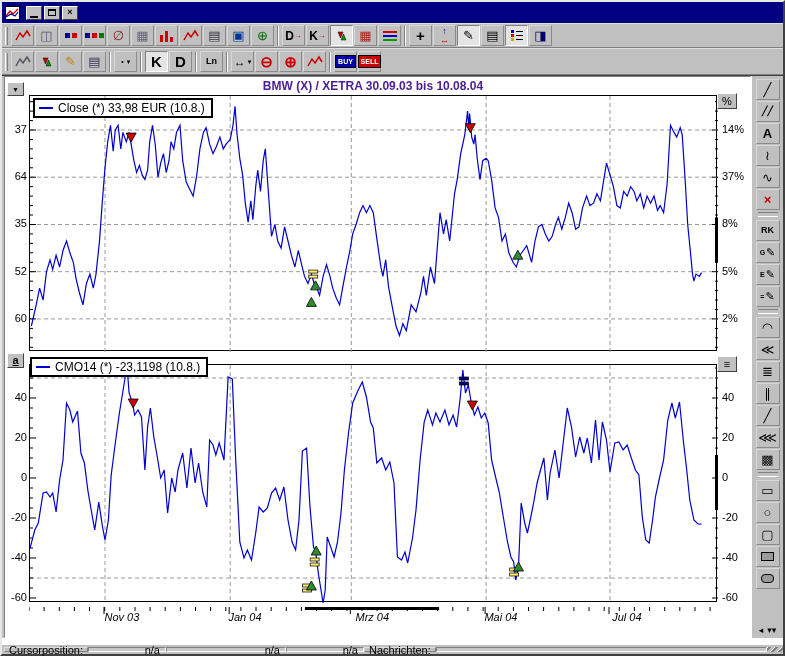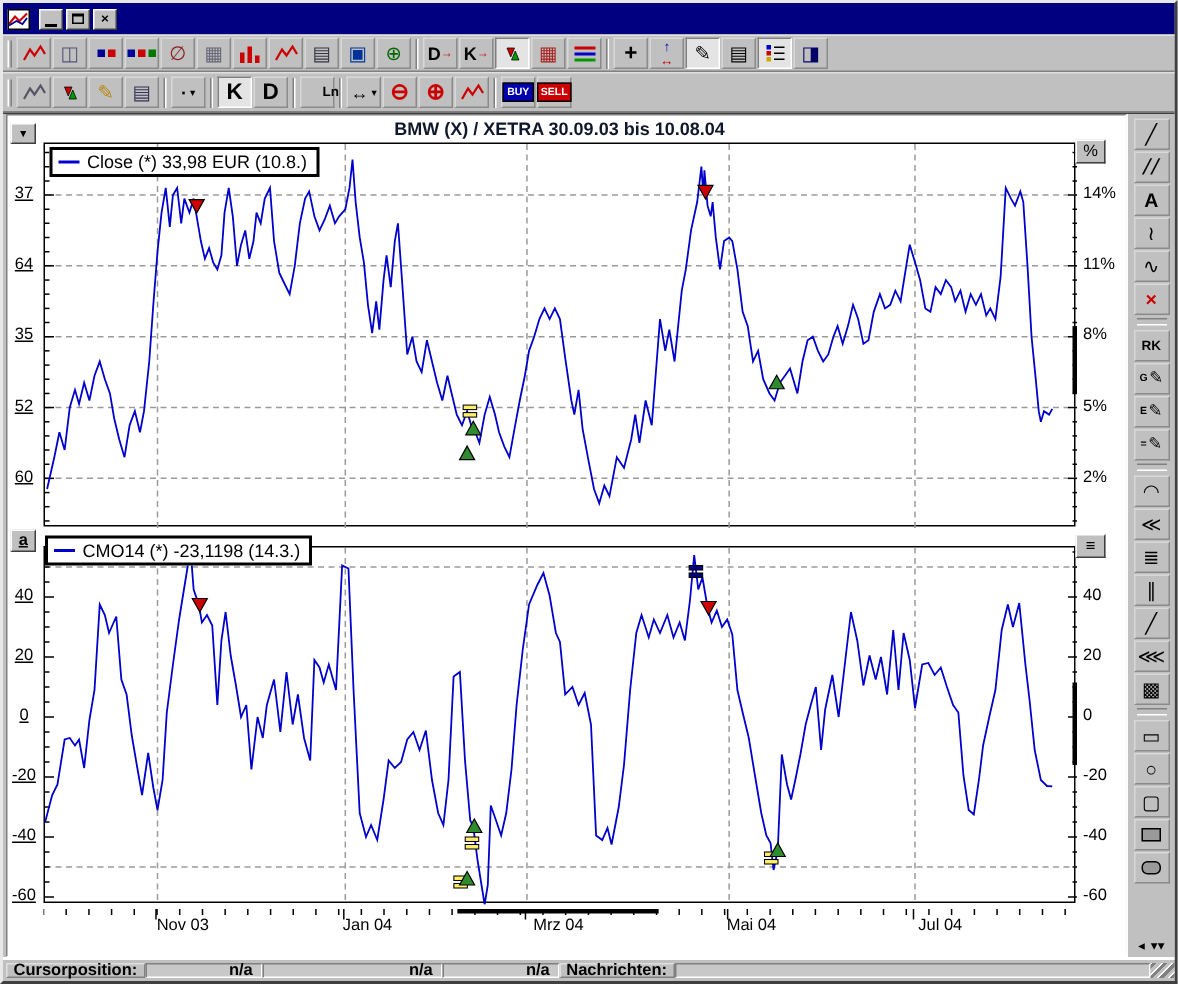--- a/index.html
+++ b/index.html
@@ -22,41 +22,41 @@
   .tsep:after{content:"";position:absolute;left:3px;top:0;bottom:0;border-left:1px solid #808080;border-right:1px solid #fff;}
   .g{font-size:13px;line-height:1;}
   .g.big{font-size:15px;font-weight:bold;}
   .g.small{font-size:9px;font-weight:bold;}
   .chip{font-size:7px;font-weight:bold;color:#fff;padding:2px 2px;line-height:1;border:1px solid #000;letter-spacing:0;}
   .sq{width:5px;height:5px;display:inline-block;margin:0 1px;}
   .l3{width:14px;height:2px;margin:1px 0;}
   
   .workspace{flex:1 1 auto;display:flex;min-height:0;border-top:1px solid #404040;background:#c0c0c0;padding-left:2px;}
   .chartclient{flex:1 1 auto;background:#fff;border:1px solid;border-color:#808080 #fff #fff #808080;position:relative;overflow:hidden;}
-  .charttitle{position:absolute;top:2px;left:24px;width:688px;text-align:center;font-weight:bold;font-size:12px;color:#0f172a;}
+  .charttitle{position:absolute;top:2px;left:24px;width:688px;text-align:center;font-weight:bold;font-size:12px;color:#4c1d95;}
   .plot{position:absolute;border:1px solid #000;background:#fff;}
   .plot svg{position:absolute;left:0;top:0;}
   .grid{stroke:#9a9a9a;stroke-dasharray:4 3;stroke-width:1;fill:none;}
   .series{fill:none;stroke-width:1.2;}
   .tick{stroke:#000;stroke-width:1;}
   .ylab{position:absolute;font-size:11px;color:#000;height:14px;line-height:14px;}
-  .ylab.left{width:22px;text-align:center;left:0;text-decoration:underline;}
+  .ylab.left{width:22px;text-align:right;left:0;}
   .ylab.right{left:717px;text-align:left;width:30px;}
   .xlab{position:absolute;font-size:11px;color:#000;transform:translateX(-50%);white-space:nowrap;}
   .legend{position:absolute;background:#fff;border:2px solid #000;padding:1px 6px 1px 4px;font-size:12px;display:flex;align-items:center;white-space:nowrap;z-index:5;}
   .lswatch{display:inline-block;width:14px;height:2px;background:#0000cc;margin-right:5px;}
   .cornerbtn{position:absolute;background:#c0c0c0;border:1px solid;border-color:#fff #404040 #404040 #fff;font-size:9px;display:flex;align-items:center;justify-content:center;line-height:1;z-index:6;padding:0;}
   
   .righttools{flex:0 0 32px;background:#c0c0c0;border-left:1px solid #fff;display:flex;flex-direction:column;align-items:center;padding-top:2px;}
   .rb{width:24px;height:21px;flex:0 0 auto;display:flex;align-items:center;justify-content:center;margin:1px 0 0 0;border:1px solid;border-color:#d8d8d8 #8a8a8a #8a8a8a #d8d8d8;background:#c0c0c0;font-size:12px;}
   .rsep{width:20px;height:5px;flex:0 0 auto;margin:2px 0;border-top:1px solid #808080;border-bottom:1px solid #fff;}
   .pager{margin-top:auto;display:flex;gap:4px;padding:2px 0 3px 0;font-size:9px;}
   .pager span{cursor:default;}
   
-  .statusbar{height:16px;flex:0 0 auto;display:flex;align-items:stretch;background:#c0c0c0;border-top:2px solid #ffffff;padding:2px 0 2px 2px;font-size:11px;font-weight:bold;}
+  .statusbar{height:16px;flex:0 0 auto;display:flex;align-items:stretch;background:#c0c0c0;border-top:7px solid #ffffff;padding:2px 0 2px 2px;font-size:11px;}
   .stile{background:#c0c0c0;border:1px solid;border-color:#dfdfdf #808080 #808080 #dfdfdf;padding:1px 4px;display:flex;align-items:center;white-space:nowrap;}
   .sfield{background:#c8c8c8;border:1px solid;border-color:#808080 #fff #fff #808080;padding:1px 5px;display:flex;align-items:center;justify-content:flex-end;white-space:nowrap;}
   .f1{width:78px;} .f2{width:120px;} .f3{width:78px;} .f4{flex:1;}
   .grip{width:16px;background:repeating-linear-gradient(135deg,#fff 0 1px,#808080 1px 3px,#c0c0c0 3px 5px);}
   .pencilletter{font-size:7px;font-weight:bold;margin-right:1px;}
   .fillrect{width:13px;height:9px;background:#9a9a9a;border:1px solid #000;}
   .fillrect.rounded{border-radius:4px;}
 </style>
 </head>
 <body>
@@ -206,21 +206,21 @@
       </div>
       <div class="tsep"></div>
       <div class="tb pressed">
         <span class="g big" style="color: rgb(0, 0, 0);">K</span>
       </div>
       <div class="tb">
         <span class="g big" style="color: rgb(0, 0, 0);">D</span>
       </div>
       <div class="tsep"></div>
       <div class="tb">
-        <span class="g small" style="color: rgb(0, 0, 0); padding-left: 18px;">Ln</span>
+        <span class="g small" style="color: rgb(0, 0, 0);">Ln</span>
       </div>
       <div class="tsep"></div>
       <div class="tb">
         <span style="font-size:12px;font-weight:bold;">↔</span>
         <span style="font-size:7px;margin-left:2px;">▾</span>
       </div>
       <div class="tb">
         <span class="g big" style="color: rgb(204, 0, 0);">⊖</span>
       </div>
       <div class="tb">
@@ -397,26 +397,26 @@
             <rect x="479.664" y="203" width="9" height="3" fill="#ffee66" stroke="#000" stroke-width="0.7"></rect>
             <rect x="479.664" y="208" width="9" height="3" fill="#ffee66" stroke="#000" stroke-width="0.7"></rect>
             <polygon points="286.208,181 281.208,190 291.208,190" fill="#2e8b2e" stroke="#000" stroke-width="0.8"></polygon>
             <polygon points="281.392,216 276.392,225 286.392,225" fill="#2e8b2e" stroke="#000" stroke-width="0.8"></polygon>
             <polygon points="488.47999999999996,197 483.47999999999996,206 493.47999999999996,206" fill="#2e8b2e" stroke="#000" stroke-width="0.8"></polygon>
             <rect x="685" y="90.0" width="3" height="55.0" fill="#000"></rect>
           </svg>
         </div>
       <div class="legend" style="left:25px;top:280px;">
         <span class="lswatch"></span>
-        <span>CMO14 (*) -23,1198 (14.3.)</span>
+        <span>CMO14 (*) -23,1198 (10.8.)</span>
       </div>
       <button class="cornerbtn" style="left:2px;top:276px;width:17px;height:15px;font-size:11px;font-weight:bold;text-decoration:underline;">a</button>
       <button class="cornerbtn" style="left:712px;top:279px;width:20px;height:16px;font-size:11px;">≡</button>
 
-      <div id="xaxis" style="position: absolute; left: 24px; top: 525px; width: 688px; height: 24px;"><svg width="688" height="9" viewBox="0 0 688 9">
+      <div id="xaxis" style="position: absolute; left: 24px; top: 525px; width: 688px; height: 24px; font-style: italic;"><svg width="688" height="9" viewBox="0 0 688 9">
             <line class="tick" x1="0.0" y1="0" x2="0.0" y2="4"></line>
             <line class="tick" x1="15.1" y1="0" x2="15.1" y2="4"></line>
             <line class="tick" x1="30.3" y1="0" x2="30.3" y2="4"></line>
             <line class="tick" x1="45.4" y1="0" x2="45.4" y2="4"></line>
             <line class="tick" x1="60.5" y1="0" x2="60.5" y2="4"></line>
             <line class="tick" x1="75.7" y1="0" x2="75.7" y2="4"></line>
             <line class="tick" x1="90.8" y1="0" x2="90.8" y2="4"></line>
             <line class="tick" x1="106.0" y1="0" x2="106.0" y2="4"></line>
             <line class="tick" x1="121.1" y1="0" x2="121.1" y2="4"></line>
             <line class="tick" x1="136.2" y1="0" x2="136.2" y2="4"></line>
@@ -462,21 +462,21 @@
             <line class="tick" x1="456.1" y1="0" x2="456.1" y2="7"></line>
             <line class="tick" x1="580.0" y1="0" x2="580.0" y2="7"></line>
             <rect x="275.9" y="0" width="134.2" height="3" fill="#000"></rect>
           </svg><div class="xlab" style="left: 92.88px; top: 9px;">Nov 03</div><div class="xlab" style="left: 216px; top: 9px;">Jan 04</div><div class="xlab" style="left: 343.312px; top: 9px;">Mrz 04</div><div class="xlab" style="left: 471.968px; top: 9px;">Mai 04</div><div class="xlab" style="left: 597.872px; top: 9px;">Jul 04</div></div>
     <div class="ylab left" style="top: 45.0074px;">37</div>
         <div class="ylab left" style="top: 92.2399px;">64</div>
         <div class="ylab left" style="top: 139.472px;">35</div>
         <div class="ylab left" style="top: 186.705px;">52</div>
         <div class="ylab left" style="top: 233.937px;">60</div>
         <div class="ylab right" style="top: 45.0074px;">14%</div>
-        <div class="ylab right" style="top: 92.2399px;">11%</div>
+        <div class="ylab right" style="top: 92.2399px;">37%</div>
         <div class="ylab right" style="top: 139.472px;">8%</div>
         <div class="ylab right" style="top: 186.705px;">5%</div>
         <div class="ylab right" style="top: 233.937px;">2%</div>
         <div class="ylab left" style="top: 313px;">40</div>
         <div class="ylab left" style="top: 353px;">20</div>
         <div class="ylab left" style="top: 393px;">0</div>
         <div class="ylab left" style="top: 433px;">-20</div>
         <div class="ylab left" style="top: 473px;">-40</div>
         <div class="ylab left" style="top: 513px;">-60</div>
         <div class="ylab right" style="top: 313px;">40</div>

